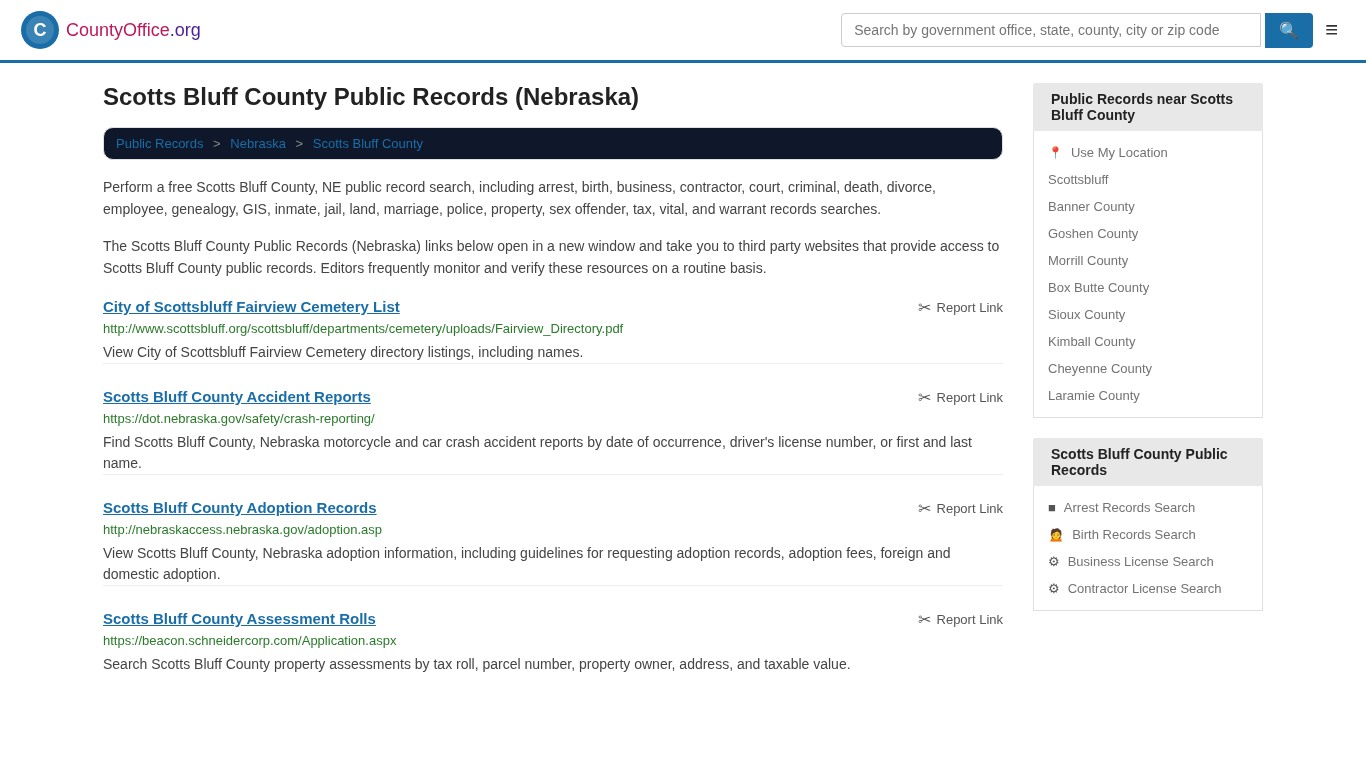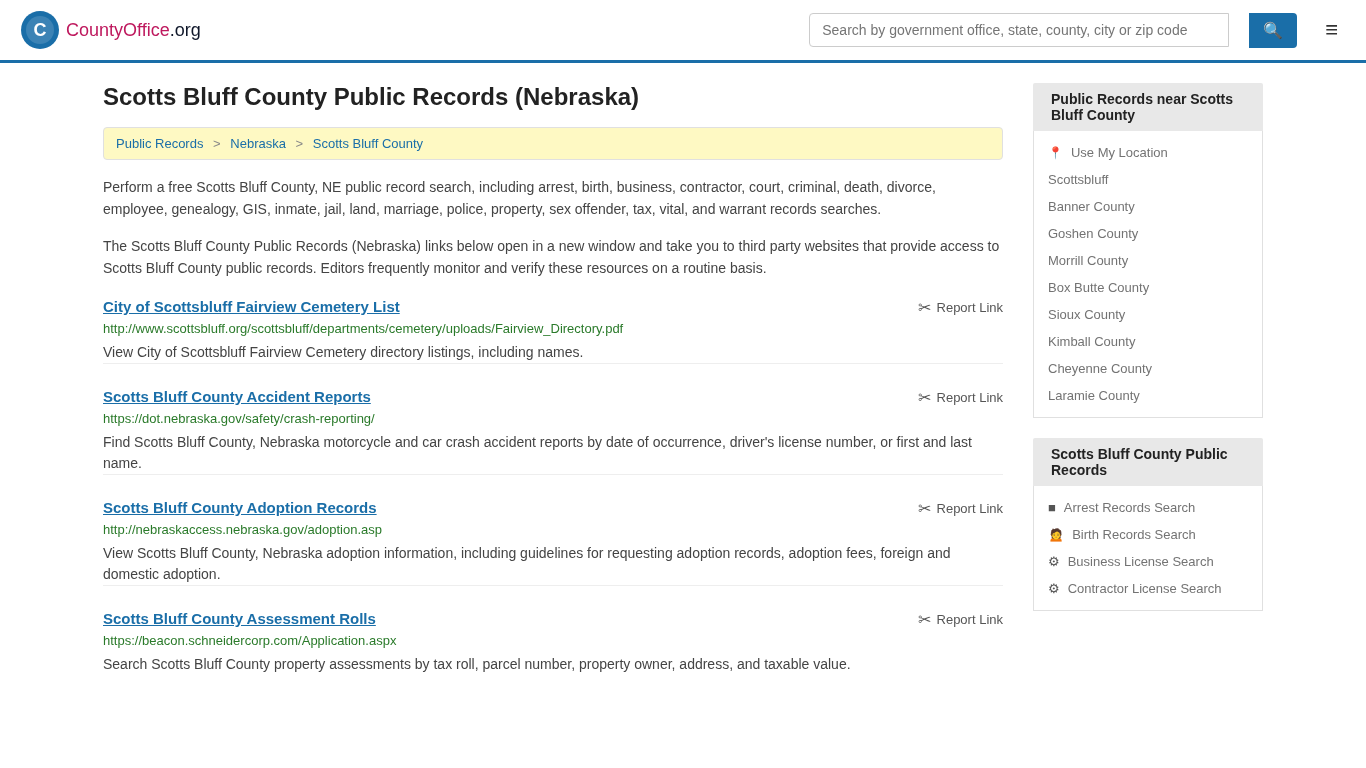--- a/index.html
+++ b/index.html
@@ -28,21 +28,21 @@
       font-weight: bold;
       color: #1a6ea8;
     }
     #logo-text span {
       color: #333;
       font-weight: normal;
     }
     #search-area {
       display: flex;
       align-items: center;
-      gap: 20px;
+      gap: 4px;
     }
     #search-box {
       width: 420px;
       padding: 8px 12px;
       border: 1px solid #ccc;
       border-radius: 4px 0 0 4px;
       font-size: 14px;
       outline: none;
     }
     #search-btn {
@@ -82,27 +82,27 @@
     
     #page-title {
       font-size: 24px;
       font-weight: bold;
       color: #222;
       margin-bottom: 16px;
     }
 
     
     #breadcrumb {
-      background: #fef9c3;
+      background: #0f172a;
       border: 1px solid #e0e0e0;
       padding: 8px 12px;
       font-size: 13px;
       color: #555;
       margin-bottom: 16px;
-      border-radius: 4px;
+      border-radius: 10px;
     }
     #breadcrumb a, .bc-link {
       color: #1a6ea8;
       text-decoration: none;
     }
     .bc-sep { margin: 0 6px; color: #888; }
 
     
     #description {
       font-size: 14px;
@@ -216,21 +216,21 @@
 <body>
 
 <div id="header">
   <div id="logo-area">
     <svg id="logo-icon" viewBox="0 0 40 40">
       <circle cx="20" cy="20" r="19" fill="#1a6ea8"></circle>
       <circle cx="20" cy="20" r="14" fill="#fff" opacity="0.15"></circle>
       <text x="20" y="26" text-anchor="middle" fill="#fff" font-size="18" font-weight="bold" font-family="Arial">C</text>
     </svg>
     <span id="logo-text">
-      <span style="color:#be185d;font-weight:normal;text-align:right;">CountyOffice</span><span style="color:#0f172a;font-weight:normal;">.org</span>
+      <span style="color:#be185d;font-weight:normal;text-align:right;">CountyOffice</span><span style="color:#4c1d95;font-weight:normal;">.org</span>
     </span>
   </div>
   <div id="search-area">
     <input type="text" id="search-box" placeholder="Search by government office, state, county, city or zip code" style="">
     <button id="search-btn">
       <span>🔍</span>
     </button>
     <button id="menu-btn">
       <span>≡</span>
     </button>

